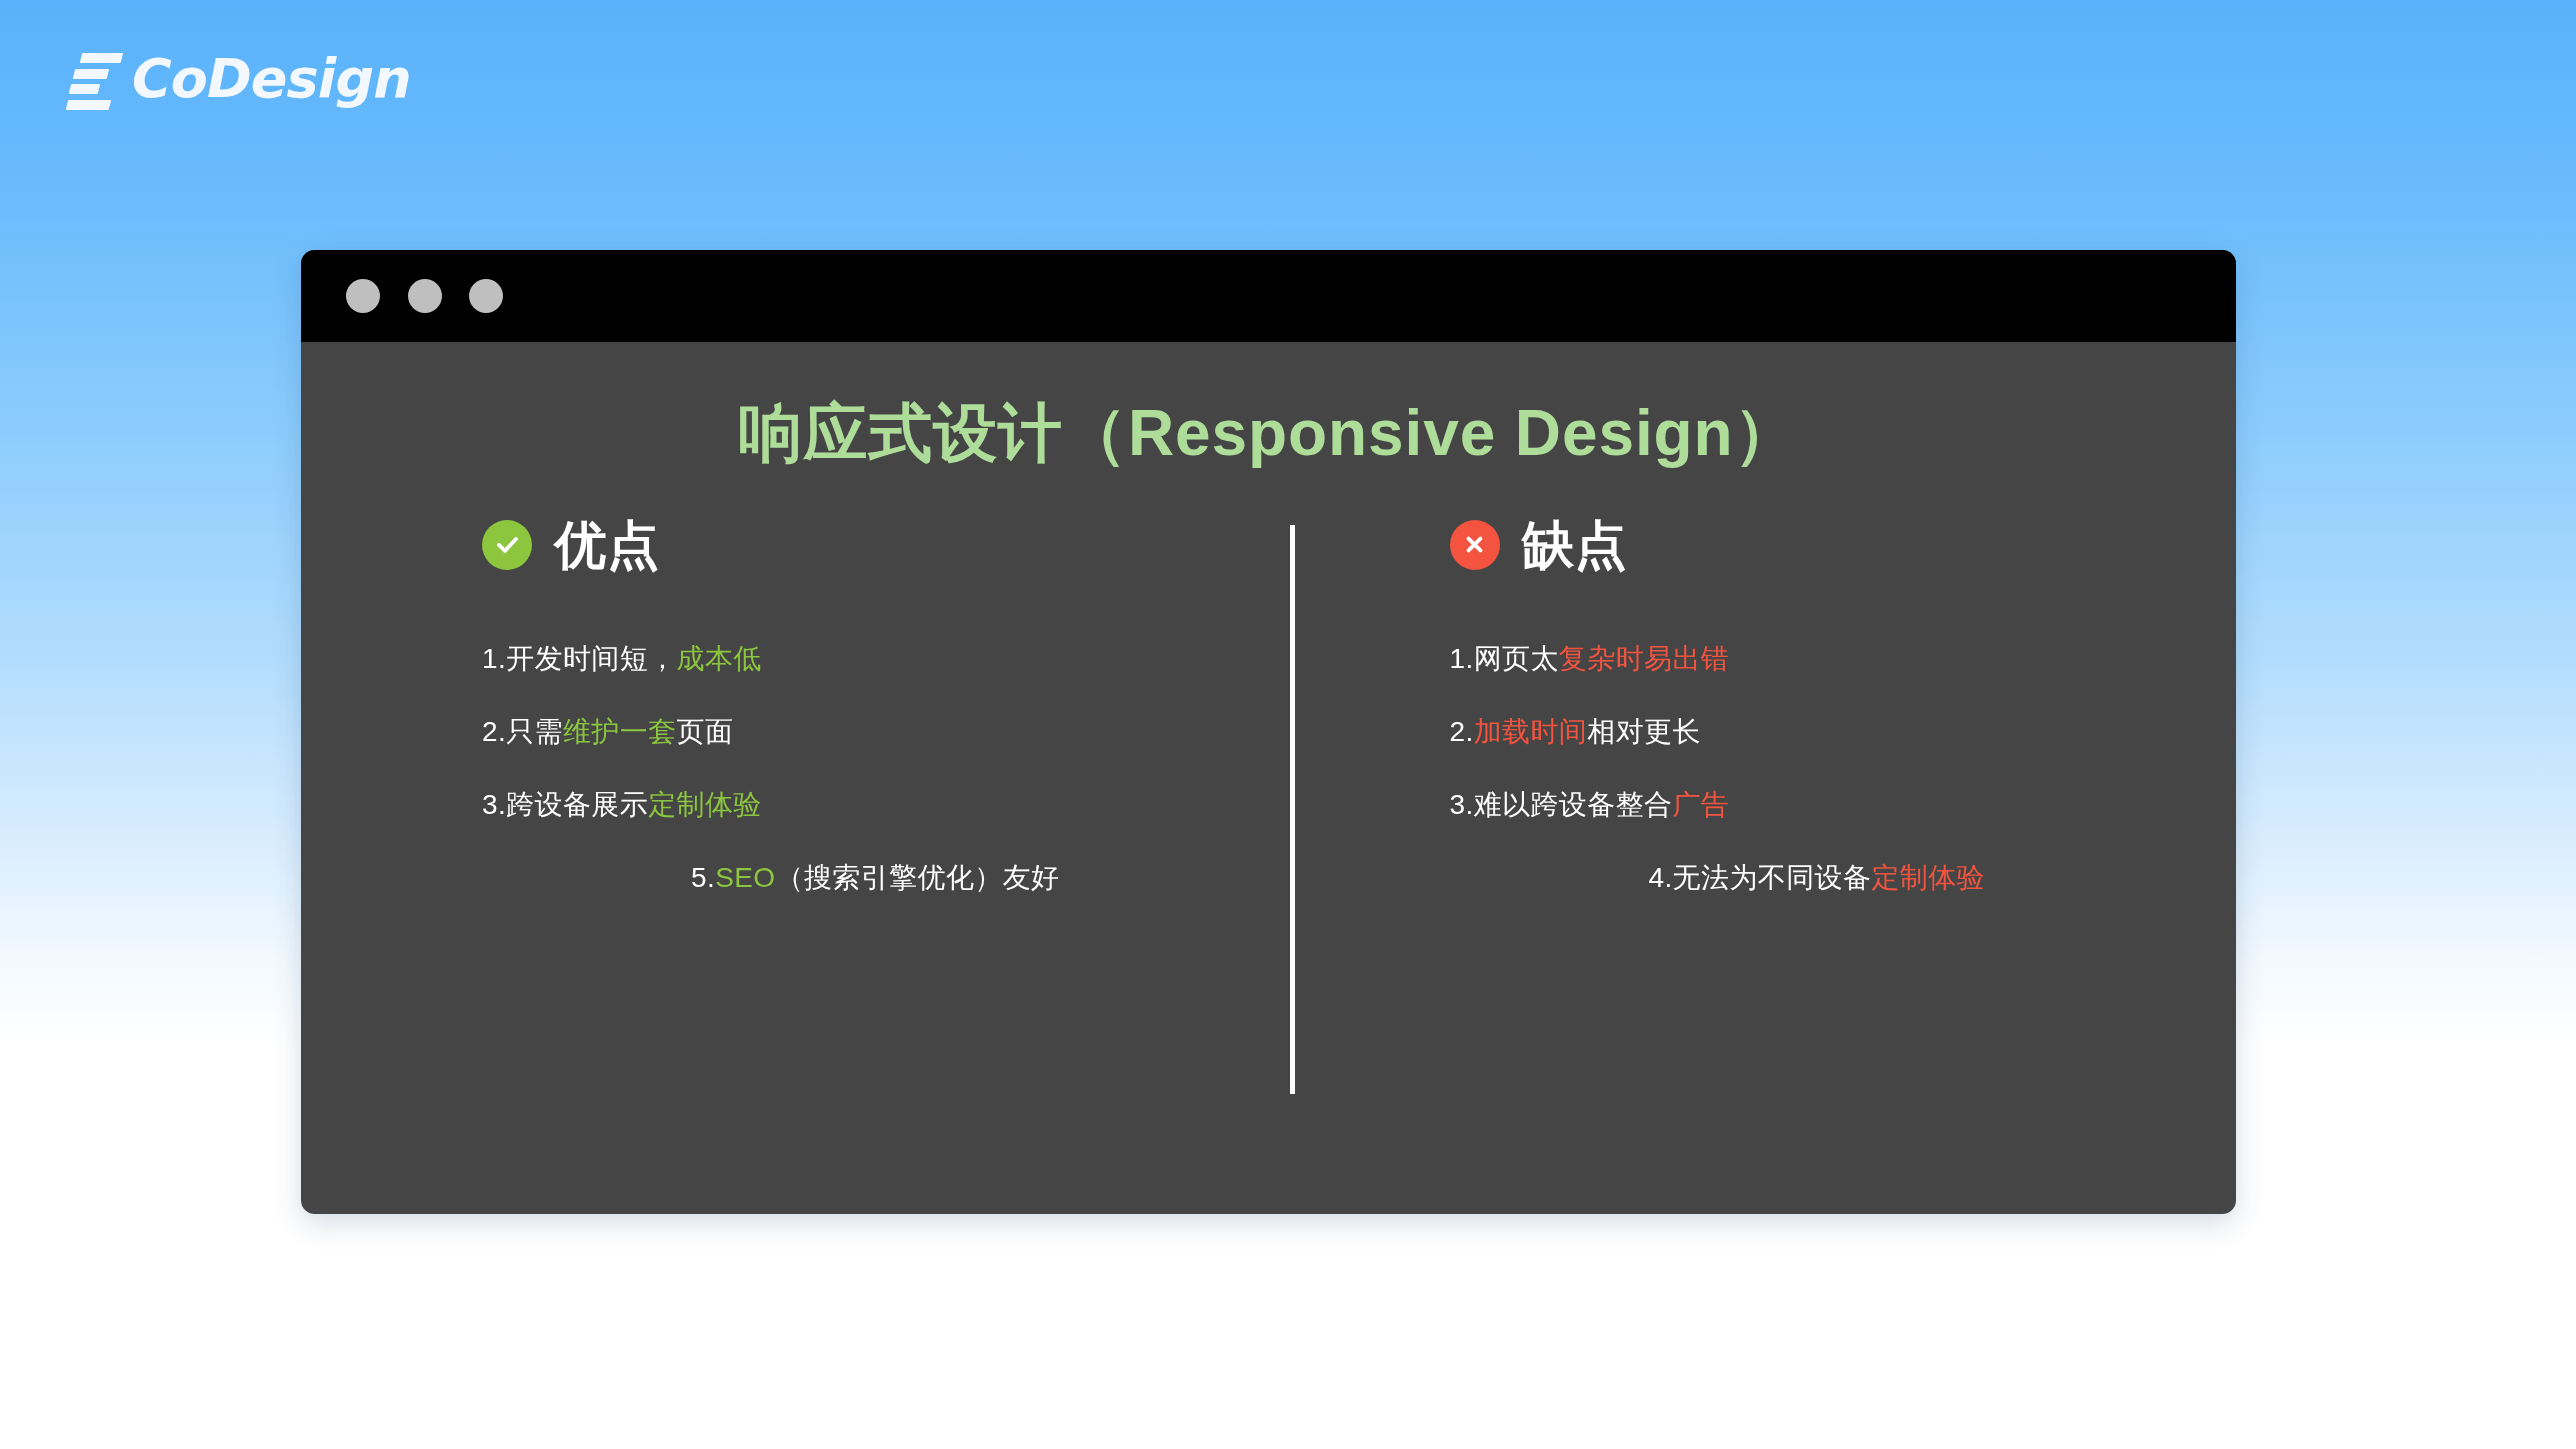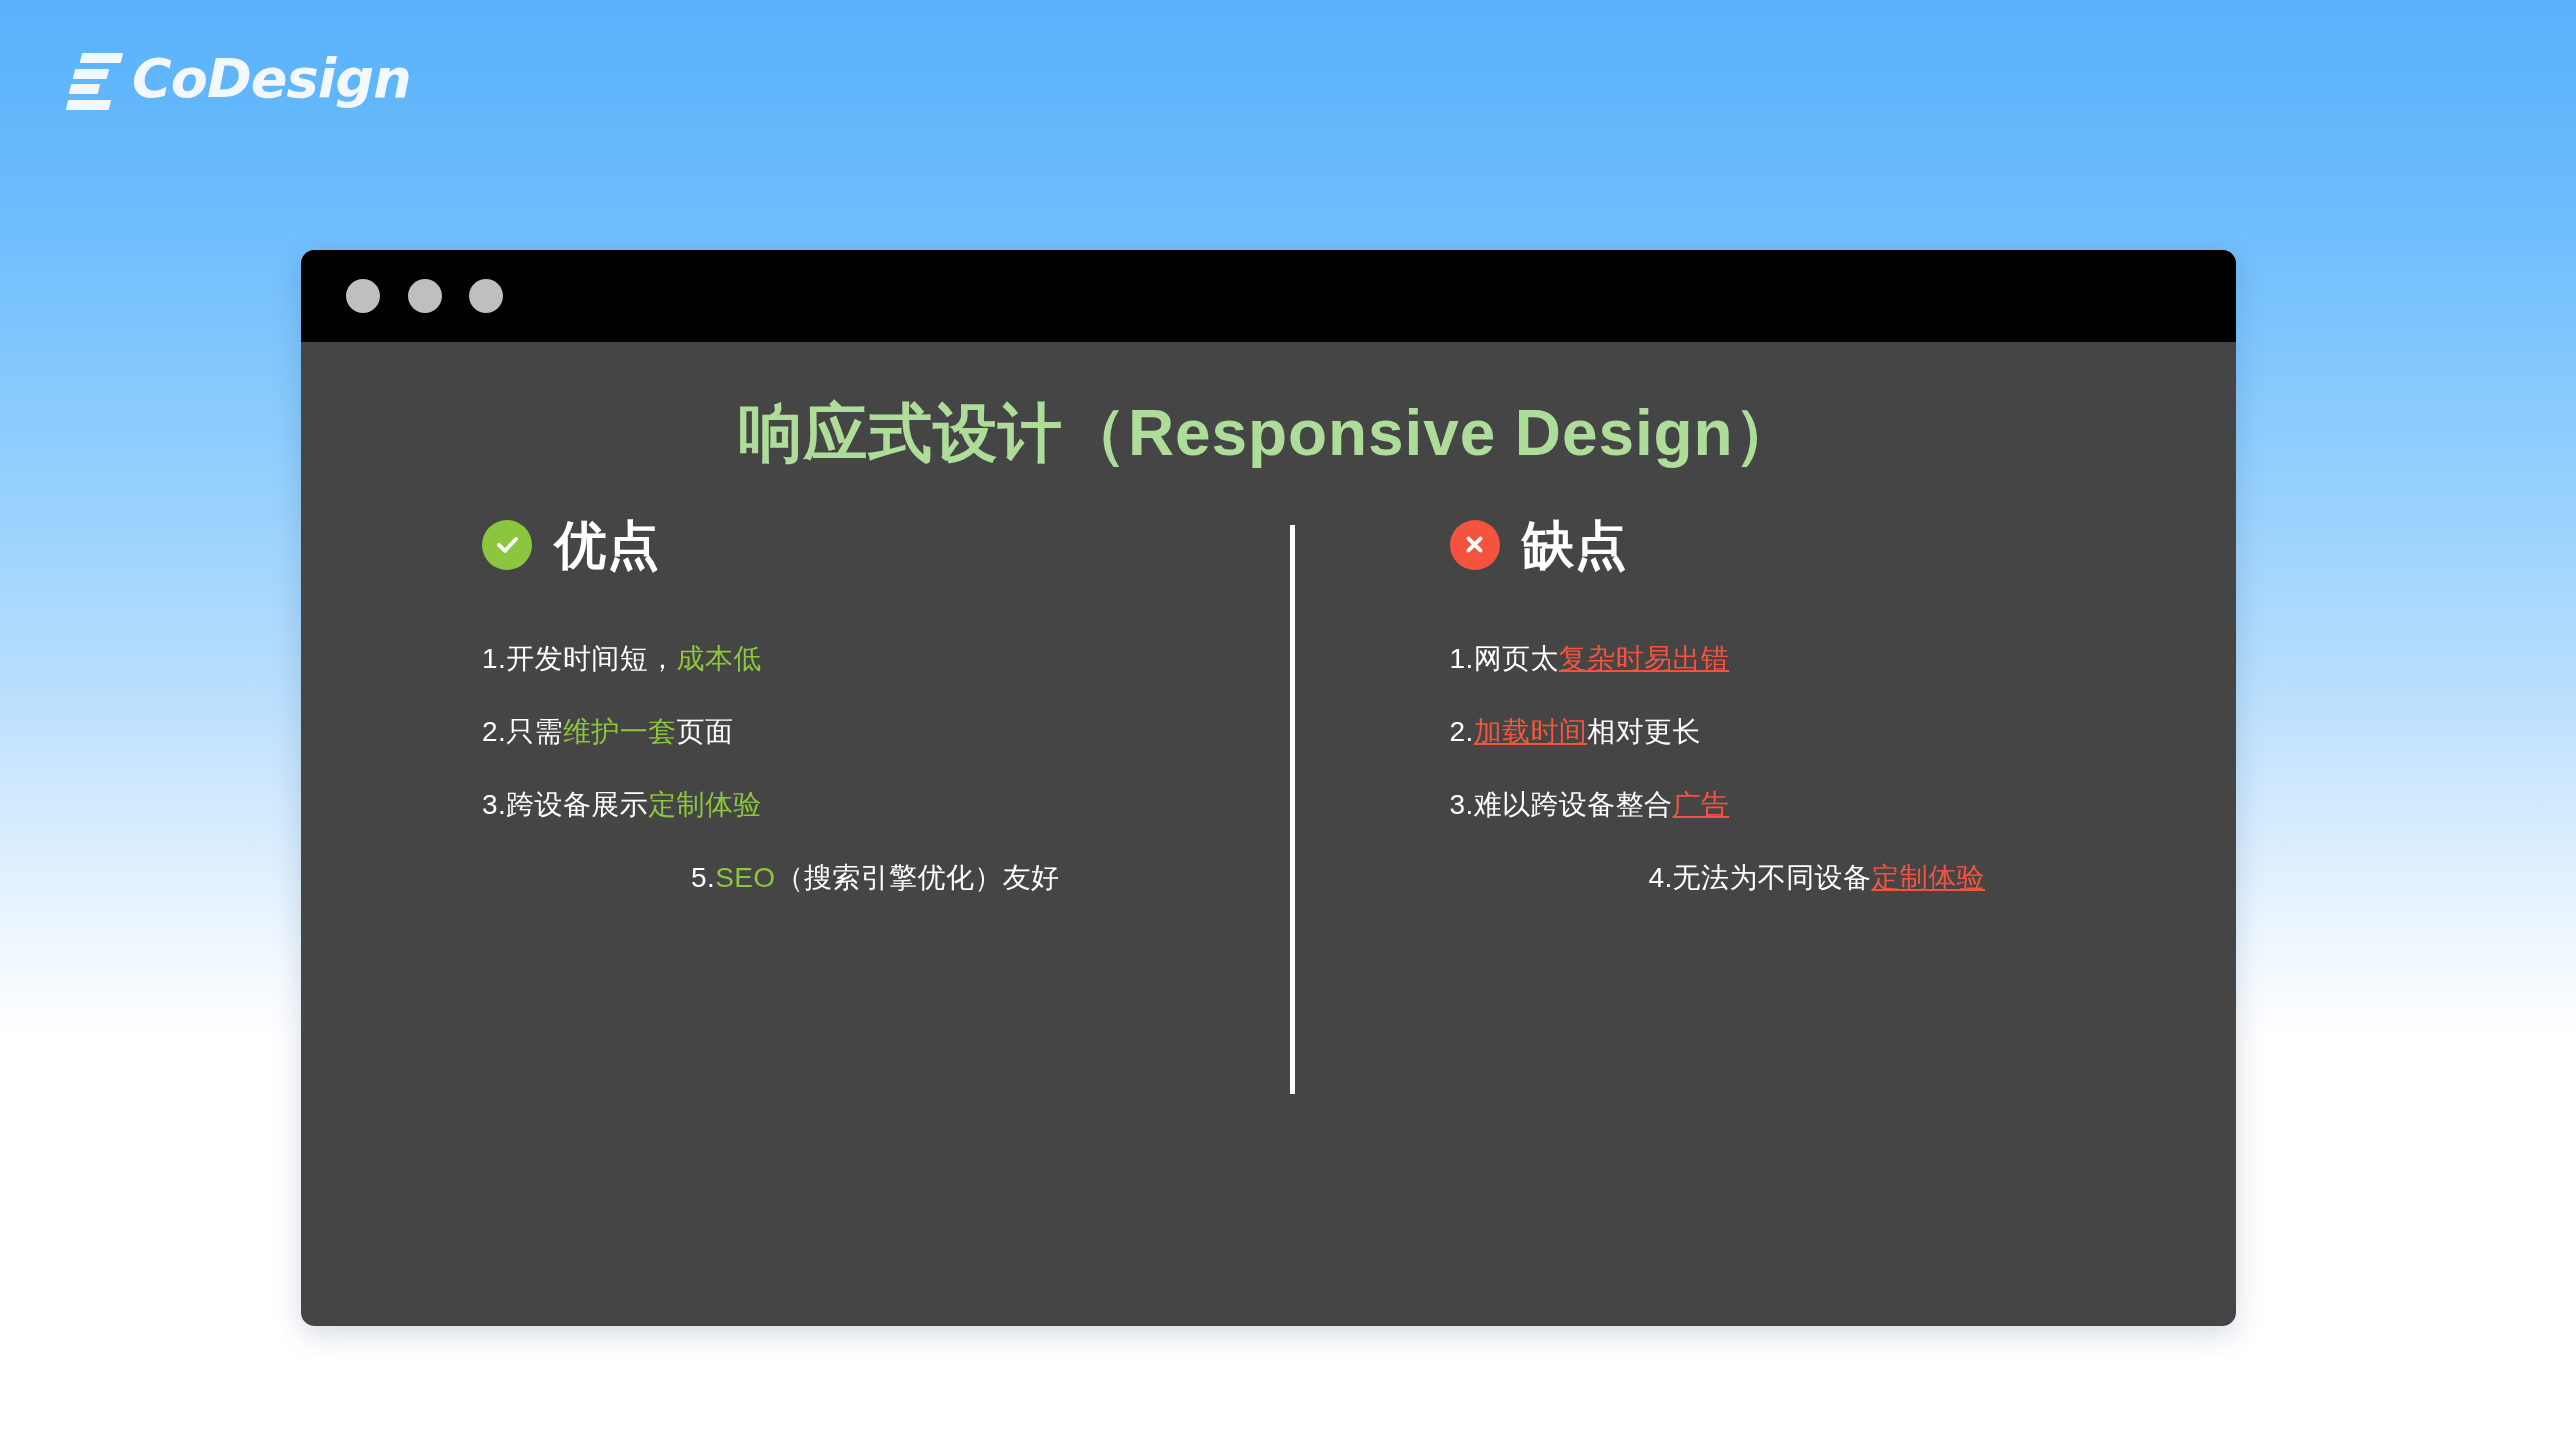--- a/index.html
+++ b/index.html
@@ -50,21 +50,21 @@
     letter-spacing:-0.9px;
     color:#f3f8fe;
     line-height:1;
     font-family:"DejaVu Sans","Liberation Sans",sans-serif;
   }
 
   
   .window {
     position:absolute;
     left:301px; top:250px;
-    width:1935px; height:1076px;
+    width:1935px; height:964px;
     border-radius:13.8px;
     background:#454545;
     overflow:hidden;
     box-shadow:0 8.6px 29px rgba(20,60,100,.18);
   }
   .titlebar {
     height:92px;
     background:#000000;
     display:flex;
     align-items:center;
@@ -137,21 +137,21 @@
     color:#ffffff;
     font-size:28px;
     line-height:1;
     margin-bottom:45px;
     white-space:nowrap;
     letter-spacing:0.4px;
   }
   .list li:last-child { margin-bottom:0;text-align:center; }
   .num { display:inline-block; }
   .hl-green { color:#8cc63f; }
-  .hl-red   { color:#f4543f;text-decoration:underline; }
+  .hl-red   { color:#f4543f; }
 </style>
 </head>
 <body>
 
 <div class="brand">
   <span class="brand-mark">
     <i></i>
       <i></i>
       <i></i>
       <i></i>

